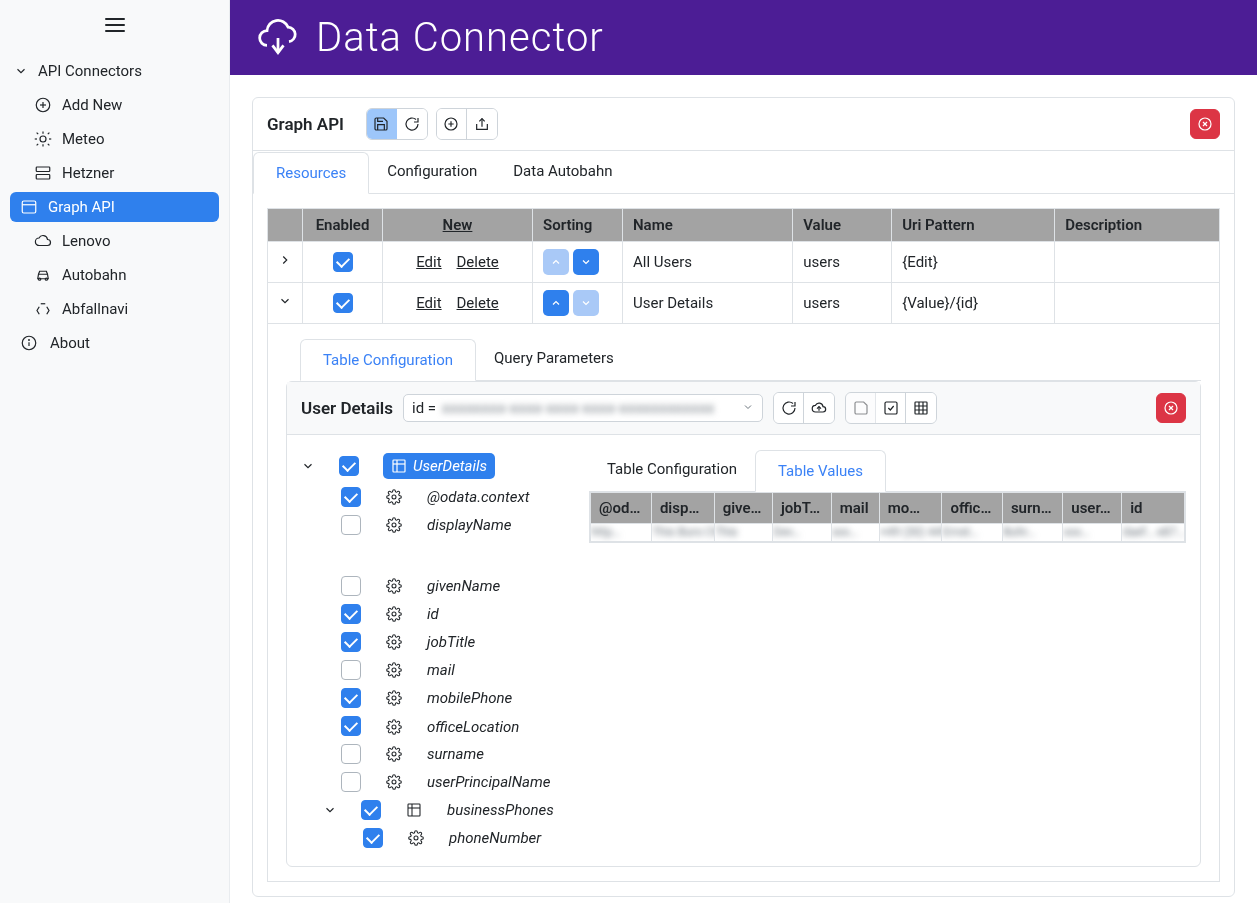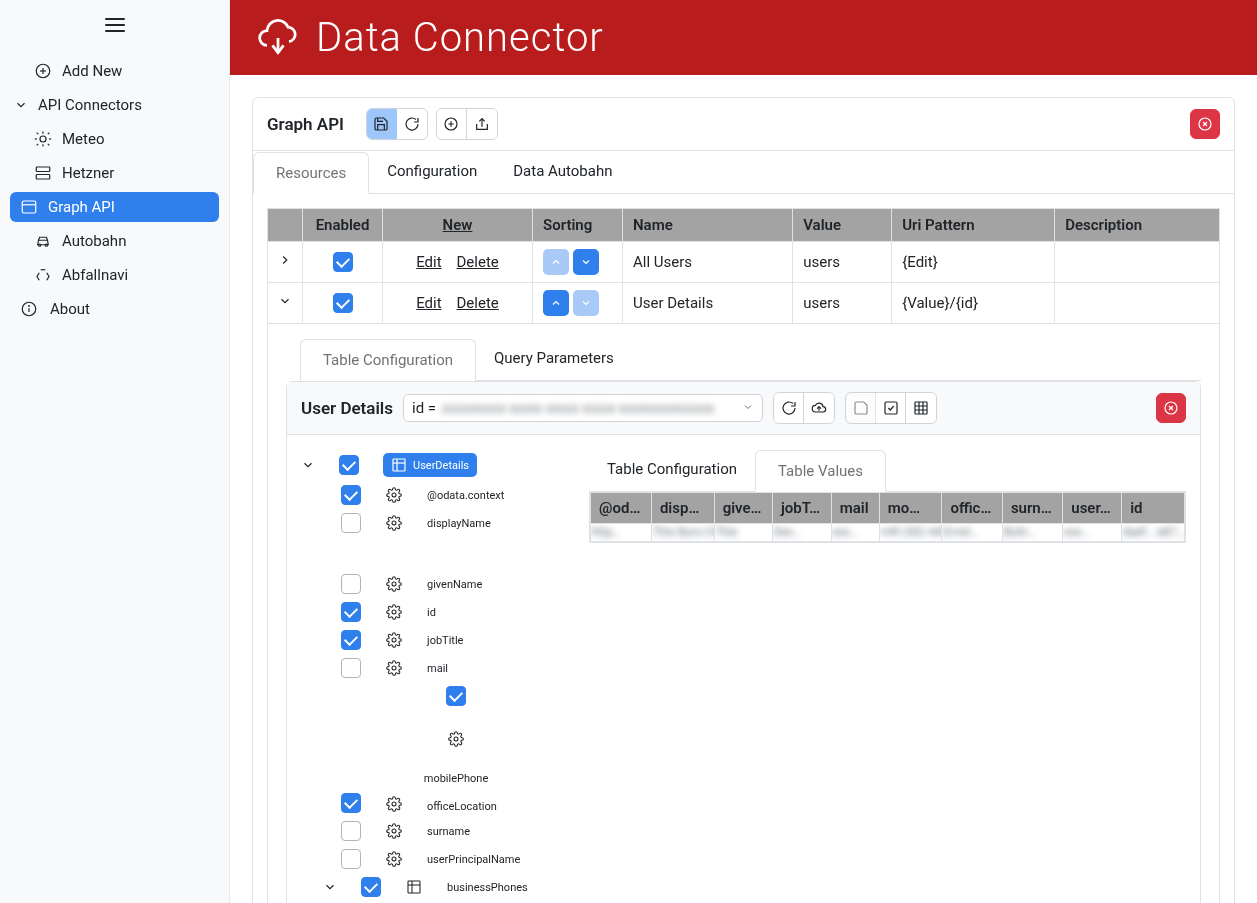--- a/index.html
+++ b/index.html
@@ -14,39 +14,39 @@
 .nav-header { font-weight: 400; }
 .nav-sub { padding-left: 52px; }
 .nav-sub.with-icon { padding-left: 34px; display: flex; align-items: center; gap: 10px; }
 .nav-item.active { background: #2f80ed; color: #fff; border-radius: 6px; margin: 2px 10px; padding: 6px 10px; }
 .nav-item.active svg { stroke: #fff; fill: none; }
 .nav-icon { width: 18px; height: 18px; display: inline-flex; align-items: center; justify-content: center; flex-shrink: 0; }
 .nav-icon svg { width: 18px; height: 18px; stroke: #212529; fill: none; stroke-width: 1.6; }
 .chevron { width: 14px; height: 14px; }
 .chevron svg { width: 14px; height: 14px; stroke: #212529; fill: none; stroke-width: 2; }
 .main { flex: 1; display: flex; flex-direction: column; overflow: auto; }
-.topbar { background: #b91c1c; color: #fff; padding: 14px 26px; display: flex; align-items: center; gap: 16px; height: 80px; }
+.topbar { background: #4c1d95; color: #fff; padding: 14px 26px; display: flex; align-items: center; gap: 16px; height: 80px; }
 .topbar-title { font-size: 40px; font-weight: 300; letter-spacing: 1px; }
 .logo { width: 44px; height: 44px; }
 .content { padding: 22px; }
 .panel { border: 1px solid #dee2e6; border-radius: 6px; background: #fff; }
 .panel-header { display: flex; align-items: center; padding: 10px 14px; border-bottom: 1px solid #dee2e6; gap: 8px; }
 .panel-title { font-size: 17px; font-weight: 600; }
 .btn-group { display: flex; border: 1px solid #ced4da; border-radius: 6px; overflow: hidden; }
 .btn-group .icon-btn { border: none; border-right: 1px solid #ced4da; border-radius: 0; }
 .btn-group .icon-btn:last-child { border-right: none; }
 .icon-btn { width: 30px; height: 30px; display: flex; align-items: center; justify-content: center; background: #fff; border: 1px solid #ced4da; border-radius: 6px; cursor: pointer; }
 .icon-btn.primary { background: #9dc6fa; border-color: #9dc6fa; }
 .icon-btn.danger { background: #dc3545; border-color: #dc3545; }
 .icon-btn svg { width: 16px; height: 16px; stroke: #212529; fill: none; stroke-width: 1.8; }
 .icon-btn.danger svg { stroke: #fff; }
 .spacer { flex: 1; }
 .tabs { display: flex; border-bottom: 1px solid #dee2e6; }
 .tab { padding: 11px 22px; cursor: pointer; font-size: 15px; color: #212529; border: 1px solid transparent; border-bottom: none; position: relative; top: 1px; }
-.tab.active { color: #737373; border-color: #dee2e6; border-bottom: 1px solid #fff; border-radius: 6px 6px 0 0; background: #fff; }
+.tab.active { color: #3b82f6; border-color: #dee2e6; border-bottom: 1px solid #fff; border-radius: 6px 6px 0 0; background: #fff; }
 .tab-plain { padding: 11px 18px; cursor: pointer; font-size: 15px; }
 .grid-wrap { padding: 14px; }
 table.grid { width: 100%; border-collapse: collapse; }
 table.grid th, table.grid td { border: 1px solid #dee2e6; padding: 7px 10px; text-align: left; font-size: 15px; }
 table.grid th { font-weight: 600; background: #a3a3a3; }
 .row-toggle { width: 28px; text-align: center !important; cursor: pointer; }
 .row-toggle svg { width: 14px; height: 14px; stroke: #212529; fill: none; stroke-width: 2; }
 .cb { width: 20px; height: 20px; border-radius: 4px; border: 1.6px solid #adb5bd; display: inline-flex; align-items: center; justify-content: center; cursor: pointer; background: #fff; }
 .cb.checked { background: #2f80ed; border-color: #2f80ed; }
 .cb.checked::after { content: ""; width: 6px; height: 10px; border: solid #fff; border-width: 0 2.2px 2.2px 0; transform: rotate(45deg); margin-top: -2px; }
@@ -60,21 +60,21 @@
 .detail-row td { padding: 0 !important; border-top: none; }
 .detail-panel { padding: 14px 18px; }
 .inner-tabs { display: flex; border-bottom: 1px solid #dee2e6; margin-bottom: 0; }
 .inner-panel { border: 1px solid #dee2e6; border-radius: 6px; }
 .inner-header { display: flex; align-items: center; padding: 10px 14px; border-bottom: 1px solid #dee2e6; gap: 10px; background: #f8f9fa; }
 .inner-title { font-size: 17px; font-weight: 600; }
 .dropdown { flex: 0 0 auto; display: flex; align-items: center; border: 1px solid #ced4da; border-radius: 5px; background: #fff; padding: 4px 8px; gap: 6px; cursor: pointer; min-width: 360px; }
 .dropdown .blur { filter: blur(3px); color: #6c757d; letter-spacing: 0.5px; }
 .inner-body { display: flex; gap: 18px; padding: 14px; align-items: flex-start; }
 .tree { flex: 0 0 270px; }
-.tree-node { display: flex; align-items: center; gap: 24px; padding: 4px 0; font-size: 11px; }
+.tree-node { display: flex; align-items: center; gap: 24px; padding: 4px 0; font-size: 15px; font-style: italic; }
 .tree-node .chevron { cursor: pointer; }
 .tree-node .nav-icon svg { width: 16px; height: 16px; }
 .tree-node.root .pill { background: #2f80ed; color: #fff; border-radius: 5px; padding: 4px 8px; display: flex; align-items: center; gap: 6px; }
 .tree-node.root .pill svg { stroke: #fff; }
 .tree-children { padding-left: 22px; }
 .right-pane { flex: 1; }
 .right-tabs { display: flex; border-bottom: 1px solid #dee2e6; margin-bottom: 0; }
 .data-table-wrap { border: 1px solid #dee2e6; border-top: none; }
 table.data { width: 100%; border-collapse: collapse; font-size: 14px; }
 table.data th, table.data td { border: 1px solid #dee2e6; padding: 6px 8px; text-align: left; overflow: hidden; text-overflow: ellipsis; white-space: nowrap; max-width: 60px; }
@@ -88,35 +88,35 @@
 <div class="app">
   <aside class="sidebar">
     <div class="sidebar-toggle">
       <div class="menu-icon">
           <span></span>
           <span></span>
           <span></span>
         </div>
     </div>
     <div class="nav">
-      <div class="nav-item nav-sub with-icon">
-        <span class="nav-icon">
-            <svg viewBox="0 0 24 24">
-              <circle cx="12" cy="12" r="9"></circle>
-              <line x1="12" y1="8" x2="12" y2="16"></line>
-              <line x1="8" y1="12" x2="16" y2="12"></line>
-            </svg>
-          </span>
-        <span>Add New</span>
-      </div>
       <div class="nav-item nav-header">
         <span class="chevron"><svg viewBox="0 0 24 24">
               <polyline points="6 9 12 15 18 9"></polyline>
             </svg></span>
         <span>API Connectors</span>
+      </div>
+      <div class="nav-item nav-sub with-icon">
+        <span class="nav-icon">
+            <svg viewBox="0 0 24 24">
+              <circle cx="12" cy="12" r="9"></circle>
+              <line x1="12" y1="8" x2="12" y2="16"></line>
+              <line x1="8" y1="12" x2="16" y2="12"></line>
+            </svg>
+          </span>
+        <span>Add New</span>
       </div>
       <div class="nav-item nav-sub with-icon">
         <span class="nav-icon">
             <svg viewBox="0 0 24 24">
               <circle cx="12" cy="12" r="4"></circle>
               <line x1="12" y1="2" x2="12" y2="5"></line>
               <line x1="12" y1="19" x2="12" y2="22"></line>
               <line x1="4" y1="12" x2="1" y2="12"></line>
               <line x1="23" y1="12" x2="20" y2="12"></line>
               <line x1="5.6" y1="5.6" x2="3.5" y2="3.5"></line>
@@ -139,20 +139,28 @@
         <span>Hetzner</span>
       </div>
       <div class="nav-item nav-sub with-icon active">
         <span class="nav-icon">
             <svg viewBox="0 0 24 24">
               <rect x="3" y="4" width="18" height="16" rx="2"></rect>
               <line x1="3" y1="9" x2="21" y2="9"></line>
             </svg>
           </span>
         <span>Graph API</span>
+      </div>
+      <div class="nav-item nav-sub with-icon">
+        <span class="nav-icon">
+            <svg viewBox="0 0 24 24">
+              <path d="M18 18a4 4 0 0 0 0-8 6 6 0 0 0-11.3-2A5 5 0 0 0 7 18z"></path>
+            </svg>
+          </span>
+        <span>Lenovo</span>
       </div>
       <div class="nav-item nav-sub with-icon">
         <span class="nav-icon">
             <svg viewBox="0 0 24 24">
               <path d="M5 17h14l-1-6H6l-1 6z"></path>
               <circle cx="7.5" cy="17.5" r="1.5"></circle>
               <circle cx="16.5" cy="17.5" r="1.5"></circle>
               <path d="M6 11l1.5-4h9L18 11"></path>
             </svg>
           </span>
@@ -442,21 +450,21 @@
                               <div class="tree-node" style="padding-left: 18px;">
                                 <span class="cb"></span>
                                 <span class="nav-icon">
                                   <svg viewBox="0 0 24 24">
                                     <circle cx="12" cy="12" r="3"></circle>
                                     <path d="M19.4 15a1.7 1.7 0 0 0 .3 1.8l.1.1a2 2 0 1 1-2.8 2.8l-.1-.1a1.7 1.7 0 0 0-1.8-.3 1.7 1.7 0 0 0-1 1.5V21a2 2 0 1 1-4 0v-.1a1.7 1.7 0 0 0-1.1-1.5 1.7 1.7 0 0 0-1.8.3l-.1.1a2 2 0 1 1-2.8-2.8l.1-.1a1.7 1.7 0 0 0 .3-1.8 1.7 1.7 0 0 0-1.5-1H3a2 2 0 1 1 0-4h.1a1.7 1.7 0 0 0 1.5-1.1 1.7 1.7 0 0 0-.3-1.8l-.1-.1a2 2 0 1 1 2.8-2.8l.1.1a1.7 1.7 0 0 0 1.8.3H9a1.7 1.7 0 0 0 1-1.5V3a2 2 0 1 1 4 0v.1a1.7 1.7 0 0 0 1 1.5 1.7 1.7 0 0 0 1.8-.3l.1-.1a2 2 0 1 1 2.8 2.8l-.1.1a1.7 1.7 0 0 0-.3 1.8V9a1.7 1.7 0 0 0 1.5 1H21a2 2 0 1 1 0 4h-.1a1.7 1.7 0 0 0-1.5 1z"></path>
                                   </svg>
                                 </span>
                                 <span>mail</span>
                               </div>
-                              <div class="tree-node" style="padding-left: 18px; flex-direction: column;">
+                              <div class="tree-node" style="padding-left: 18px;">
                                 <span class="cb checked"></span>
                                 <span class="nav-icon">
                                   <svg viewBox="0 0 24 24">
                                     <circle cx="12" cy="12" r="3"></circle>
                                     <path d="M19.4 15a1.7 1.7 0 0 0 .3 1.8l.1.1a2 2 0 1 1-2.8 2.8l-.1-.1a1.7 1.7 0 0 0-1.8-.3 1.7 1.7 0 0 0-1 1.5V21a2 2 0 1 1-4 0v-.1a1.7 1.7 0 0 0-1.1-1.5 1.7 1.7 0 0 0-1.8.3l-.1.1a2 2 0 1 1-2.8-2.8l.1-.1a1.7 1.7 0 0 0 .3-1.8 1.7 1.7 0 0 0-1.5-1H3a2 2 0 1 1 0-4h.1a1.7 1.7 0 0 0 1.5-1.1 1.7 1.7 0 0 0-.3-1.8l-.1-.1a2 2 0 1 1 2.8-2.8l.1.1a1.7 1.7 0 0 0 1.8.3H9a1.7 1.7 0 0 0 1-1.5V3a2 2 0 1 1 4 0v.1a1.7 1.7 0 0 0 1 1.5 1.7 1.7 0 0 0 1.8-.3l.1-.1a2 2 0 1 1 2.8 2.8l-.1.1a1.7 1.7 0 0 0-.3 1.8V9a1.7 1.7 0 0 0 1.5 1H21a2 2 0 1 1 0 4h-.1a1.7 1.7 0 0 0-1.5 1z"></path>
                                   </svg>
                                 </span>
                                 <span>mobilePhone</span>
                               </div>
                               <div class="tree-node" style="padding-left: 18px; align-items: flex-end;">

